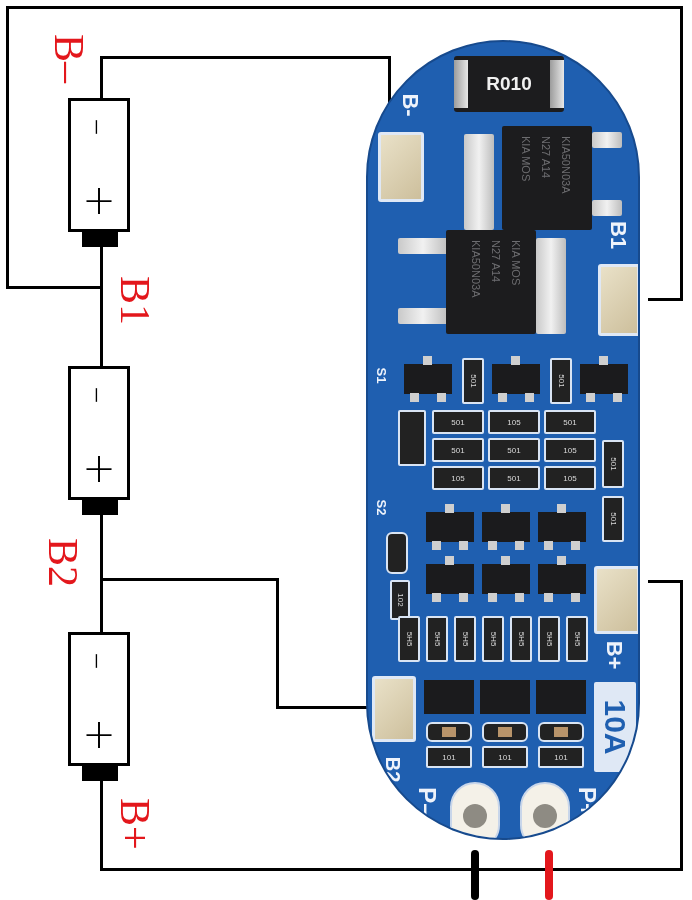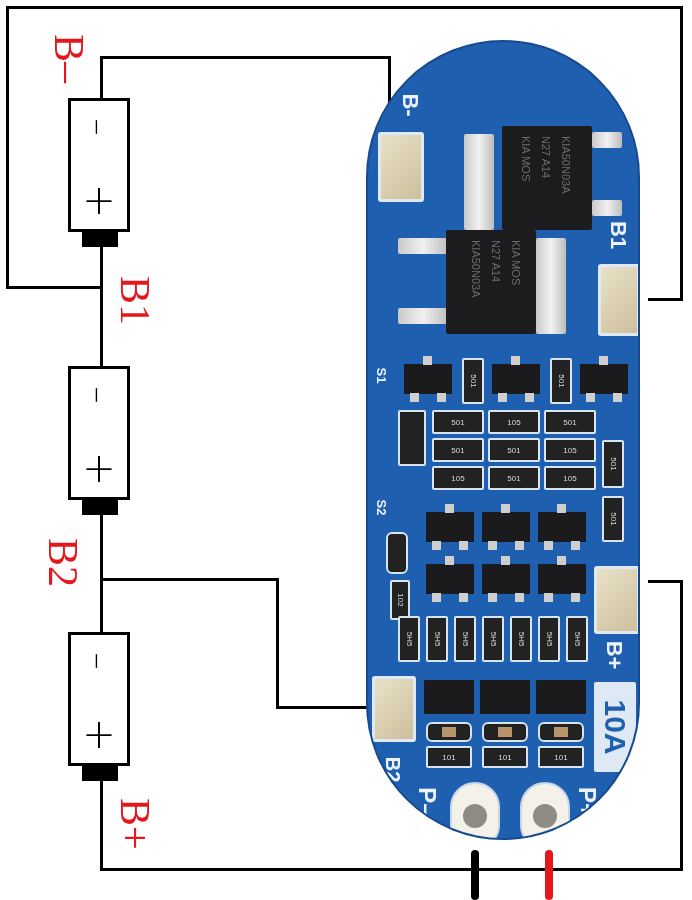--- a/index.html
+++ b/index.html
@@ -83,20 +83,25 @@
   </div>
   <div class="cap" style="top:765px;"></div>
 
   <span class="rlabel" style="left:90px;top:34px;">B–</span>
   <span class="rlabel" style="left:156px;top:276px;">B1</span>
   <span class="rlabel" style="left:84px;top:538px;">B2</span>
   <span class="rlabel" style="left:156px;top:798px;">B+</span>
 
   <div id="pcb">
 
+    <div class="res-big" style="left:86px;top:14px;width:110px;height:56px;">
+      <div class="end" style="left:0;"></div>
+      <div class="end" style="right:0;"></div>
+      <span>R010</span>
+    </div>
 
     <span class="silk" style="left:30px;top:50px;font-size:22px;">B-</span>
     <div class="pad" style="left:10px;top:90px;width:46px;height:70px;"></div>
 
     <div class="tab" style="left:96px;top:92px;width:30px;height:96px;"></div>
     <div class="chip" style="left:134px;top:84px;width:90px;height:104px;">
       <span class="chiptext" style="left:30px;top:10px;">KIA  MOS</span>
       <span class="chiptext" style="left:50px;top:10px;">N27  A14</span>
       <span class="chiptext" style="left:70px;top:10px;">KIA50N03A</span>
     </div>

